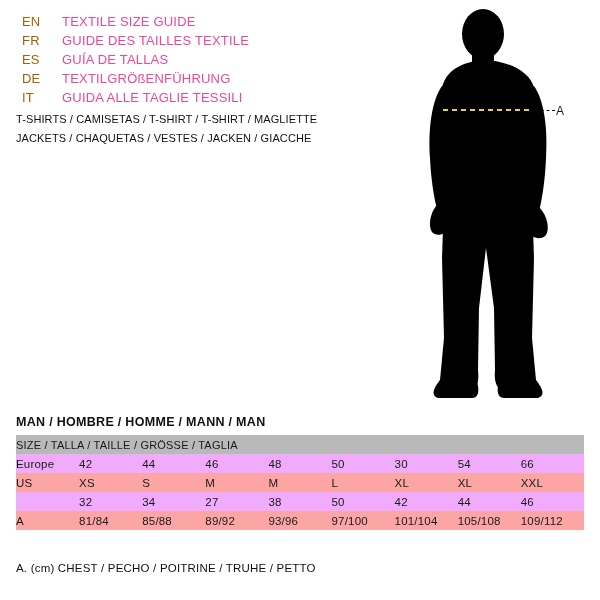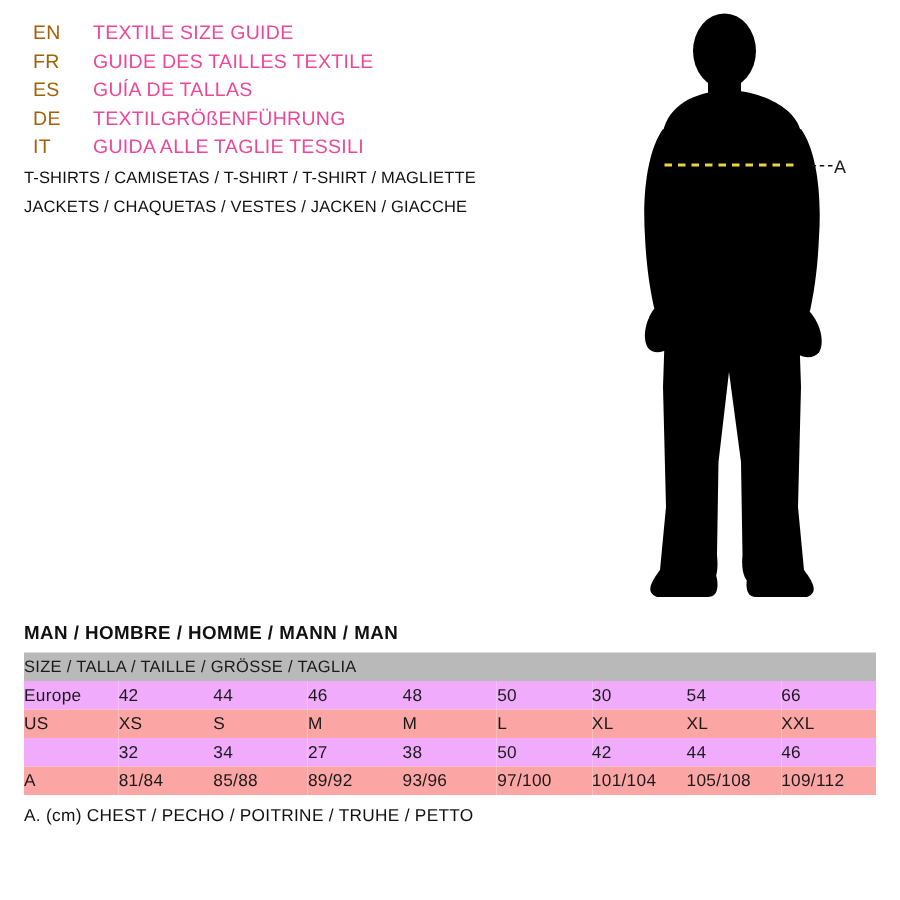--- a/index.html
+++ b/index.html
@@ -131,21 +131,21 @@
     font-size: 11px;
     font-weight: normal;
   }
   tr.row-alt td {
     background: #f0abfc;
   }
   tr.row-plain td {
     background: #fca5a5;
   }
   .foot-note {
-    margin-top: 8px;
+    margin-top: 32px;
     font-size: 11.5px;
     letter-spacing: 0.2px;
     color: #111;
     white-space: nowrap;
   }
 </style>
 </head>
 <body>
 
 <div class="page">

